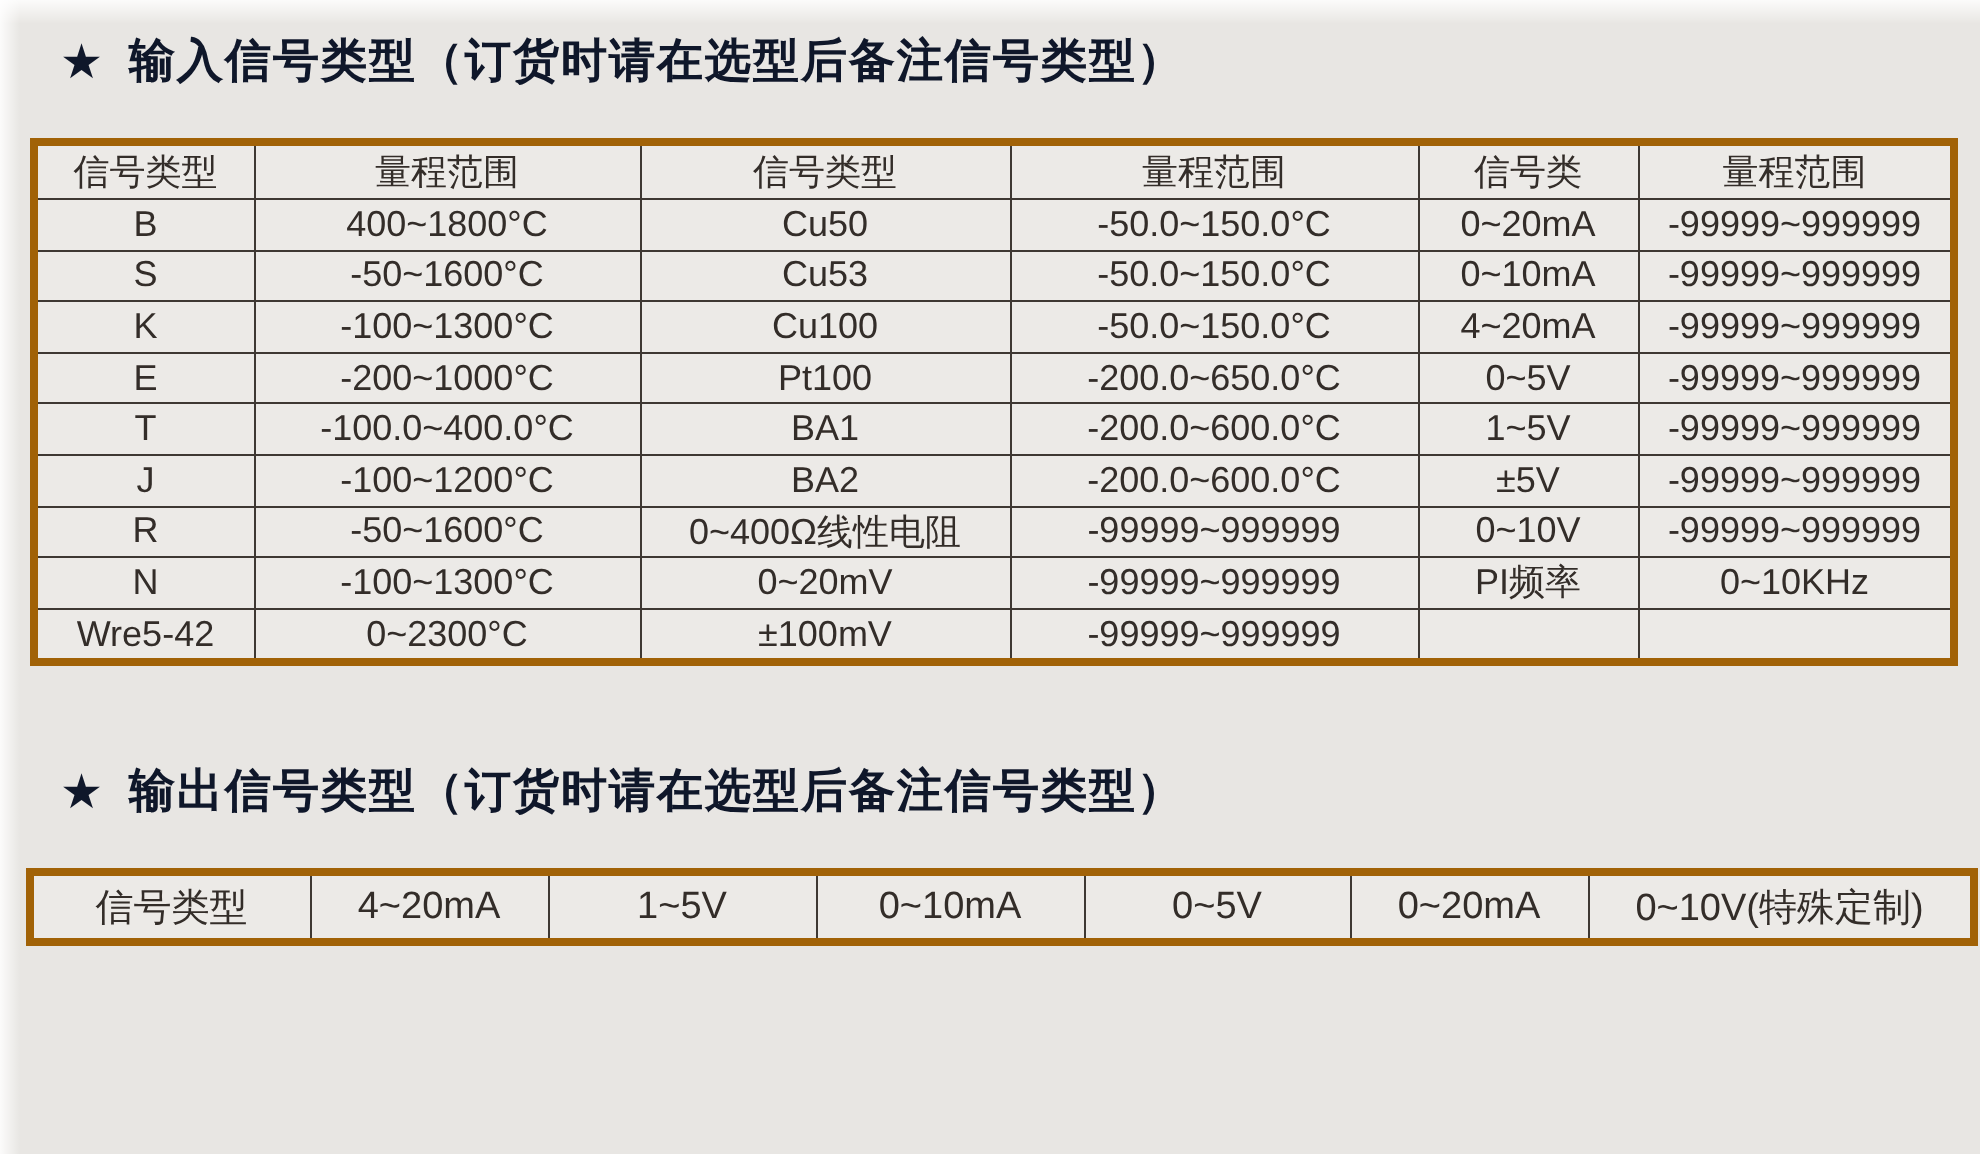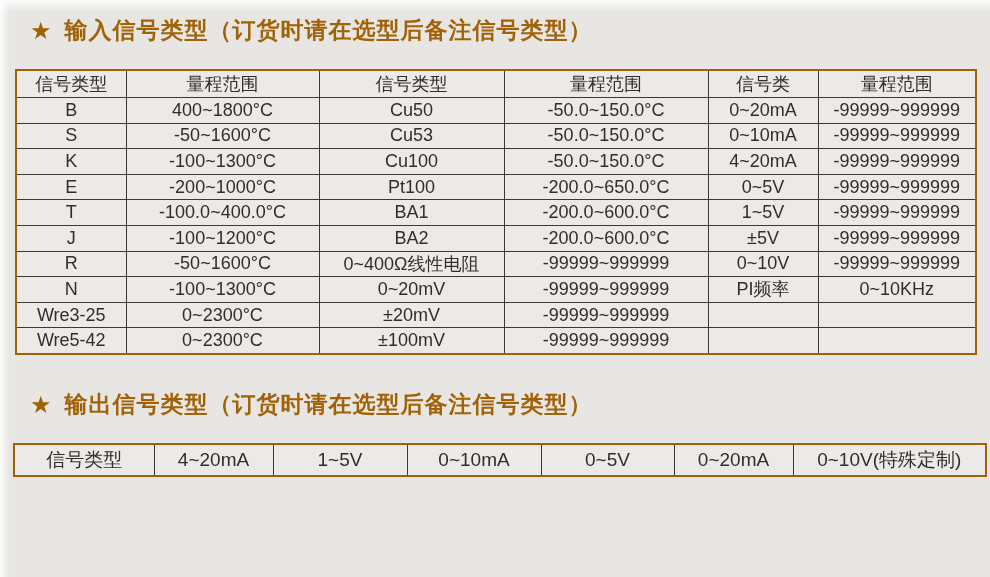--- a/index.html
+++ b/index.html
@@ -13,37 +13,37 @@
     font-family: "Liberation Sans", "DejaVu Sans", sans-serif;
     background:
       linear-gradient(90deg, rgba(255,255,255,.85), rgba(255,255,255,0) 10px),
       linear-gradient(180deg, rgba(255,255,255,.85), rgba(255,255,255,0) 12px),
       #e8e6e3;
     color: #2f2a26;
   }
   .section-title {
     font-size: 23px;
     font-weight: bold;
-    color: #a16207;
+    color: #0f172a;
     letter-spacing: 1px;
     white-space: nowrap;
   }
   .title-input  { margin: 15px 0 0 30px; }
-  .title-output { margin: 34px 0 0 30px; }
+  .title-output { margin: 47px 0 0 30px; }
   .star {
     font-size: 24px;
     margin-right: 12px;
     position: relative;
     top: 1px;
   }
   table {
     border-collapse: collapse;
     table-layout: fixed;
     background: #eceae7;
-    border: 2px solid #a16207;
+    border: 4px solid #a16207;
   }
   th, td {
     border: 1px solid #3e3833;
     text-align: center;
     vertical-align: middle;
     font-weight: normal;
     white-space: nowrap;
     overflow: hidden;
     padding: 0 2px;
     color: #332d29;
@@ -146,28 +146,20 @@
   </tr>
   <tr>
     <td>N</td>
     <td>-100~1300°C</td>
     <td>0~20mV</td>
     <td>-99999~999999</td>
     <td>PI频率</td>
     <td>0~10KHz</td>
   </tr>
   <tr>
-    <td>Wre3-25</td>
-    <td>0~2300°C</td>
-    <td>±20mV</td>
-    <td>-99999~999999</td>
-    <td></td>
-    <td></td>
-  </tr>
-  <tr>
     <td>Wre5-42</td>
     <td>0~2300°C</td>
     <td>±100mV</td>
     <td>-99999~999999</td>
     <td></td>
     <td></td>
   </tr>
 </tbody>
   </table>
 

